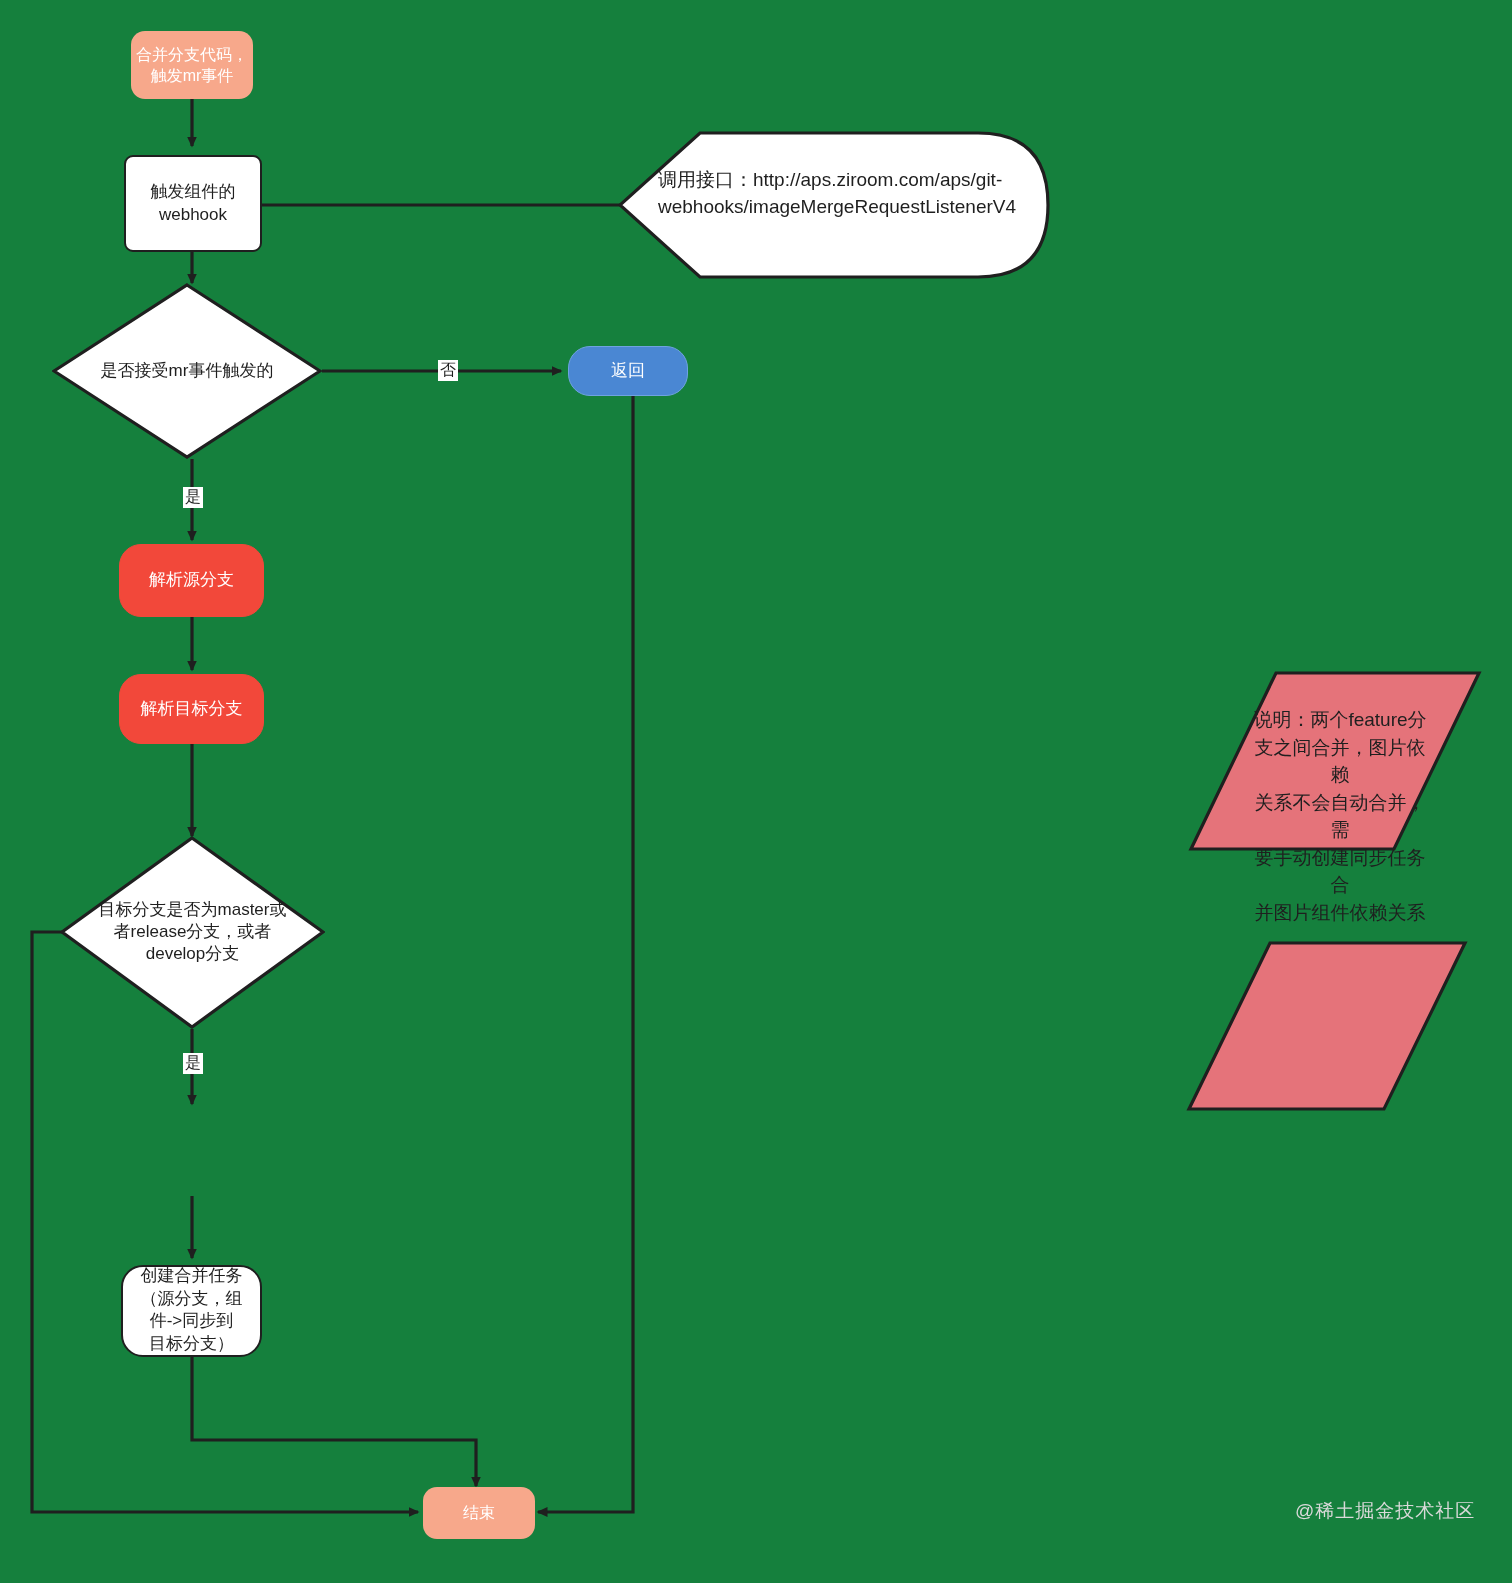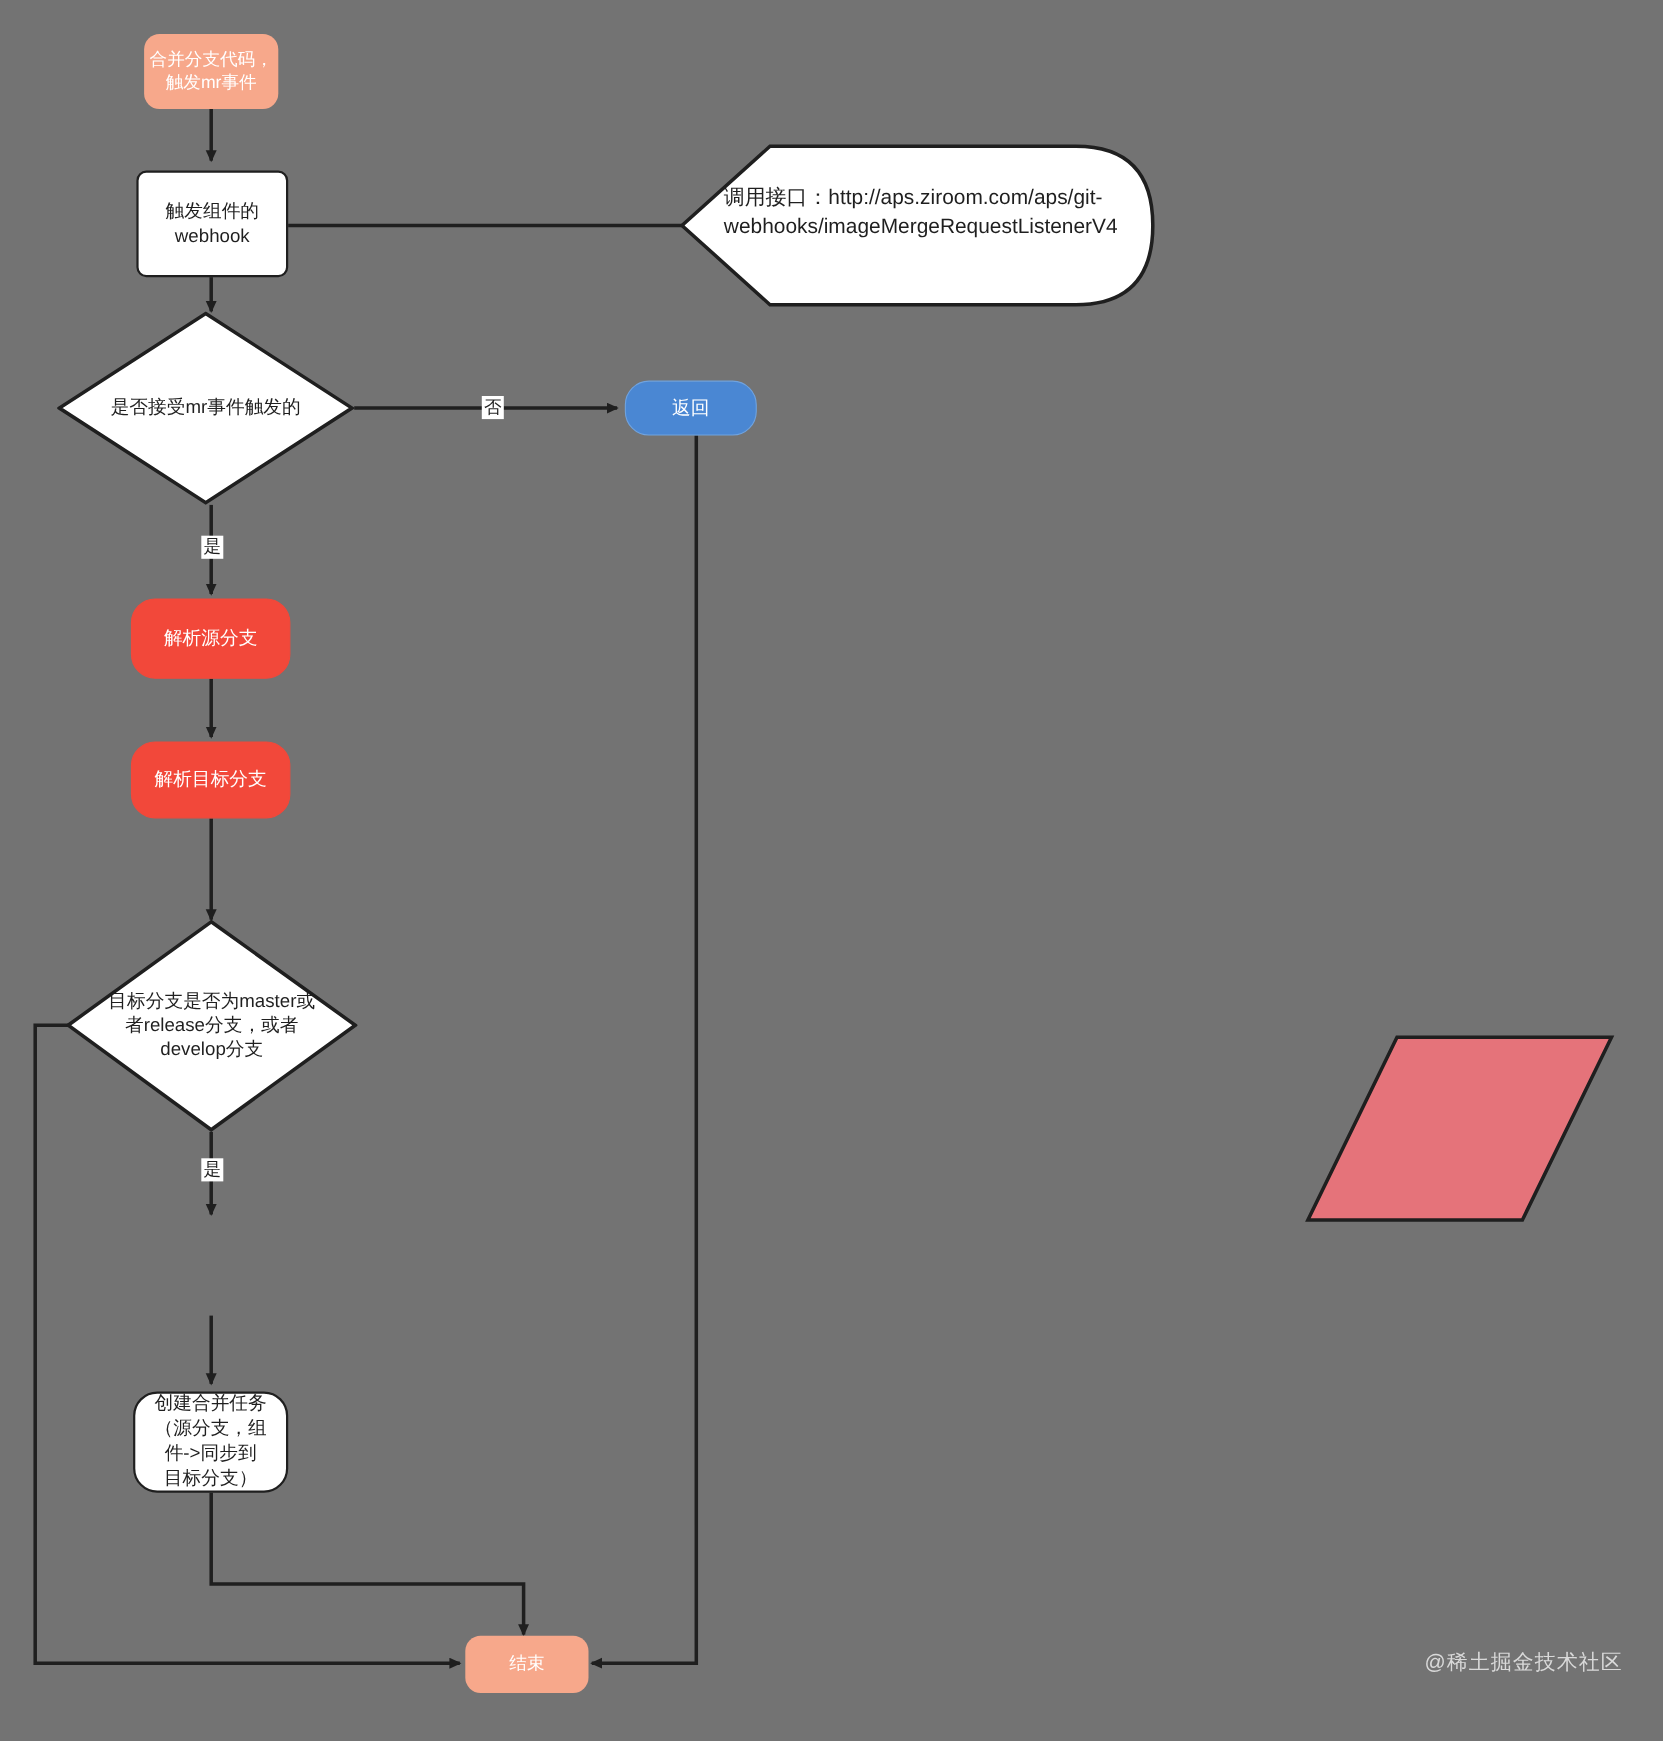--- a/index.html
+++ b/index.html
@@ -1,17 +1,17 @@
 <!DOCTYPE html>
 <html><head>
 <meta charset="utf-8">
 <style>
   html,body{margin:0;padding:0;background:#ffffff;}
   body{width:1512px;height:1583px;font-family:"Liberation Sans","DejaVu Sans",sans-serif;}
-  #canvas{position:relative;width:1512px;height:1583px;overflow:hidden;background:#737373;}
+  #canvas{position:relative;width:1512px;height:1583px;overflow:hidden;background:#15803d;}
   svg#edges{position:absolute;left:0;top:0;width:1512px;height:1583px;}
   .node{position:absolute;box-sizing:border-box;display:flex;align-items:center;justify-content:center;text-align:center;border-radius:22px;}
   .node .txt{display:block;width:100%;line-height:1.32;white-space:pre-line;}
 
   .start-end{background:#F7A88B;border-radius:14px;color:#ffffff;font-size:16px;}
   .proc-plain{background:#ffffff;border:2.5px solid #1f1f1f;color:#1f1f1f;font-size:17px;}
   .proc-round{background:#ffffff;border:2.5px solid #1f1f1f;border-radius:9px;color:#1f1f1f;font-size:17px;}
   .proc-red{background:#F2483A;color:#ffffff;font-size:17px;border:1px solid #F2483A;}
   .proc-blue{background:#4A87D3;border:1.5px solid #6FA3E0;color:#ffffff;font-size:17px;}
 
@@ -119,20 +119,30 @@
   </div>
 
   <div class="node start-end" style="left:423px;top:1487px;width:112px;height:52px;">
     <span class="txt">结束</span>
   </div>
 
   <span class="edge-label" style="left:438px;top:360px;">否</span>
   <span class="edge-label" style="left:183px;top:487px;">是</span>
   <span class="edge-label" style="left:183px;top:1053px;">是</span>
 
+  <div class="para" style="left:1188px;top:670px;width:294px;height:182px;">
+    <svg width="294" height="182" viewBox="0 0 294 182">
+      <path d="M88,3 L291,3 L206,179 L3,179 Z" fill="#E5737A" stroke="#1f1f1f" stroke-width="3.2"></path>
+    </svg>
+    <span class="ptext" style="left:62px;top:36px;width:180px;">说明：两个feature分
+支之间合并，图片依赖
+关系不会自动合并，需
+要手动创建同步任务合
+并图片组件依赖关系</span>
+  </div>
 
   <div class="para" style="left:1186px;top:940px;width:282px;height:172px;">
     <svg width="282" height="172" viewBox="0 0 282 172">
       <path d="M84,3 L279,3 L198,169 L3,169 Z" fill="#E5737A" stroke="#1f1f1f" stroke-width="3.2"></path>
     </svg>
   </div>
 
   <span class="watermark" style="left:1295px;top:1498px;">@稀土掘金技术社区</span>
 
 </div>

